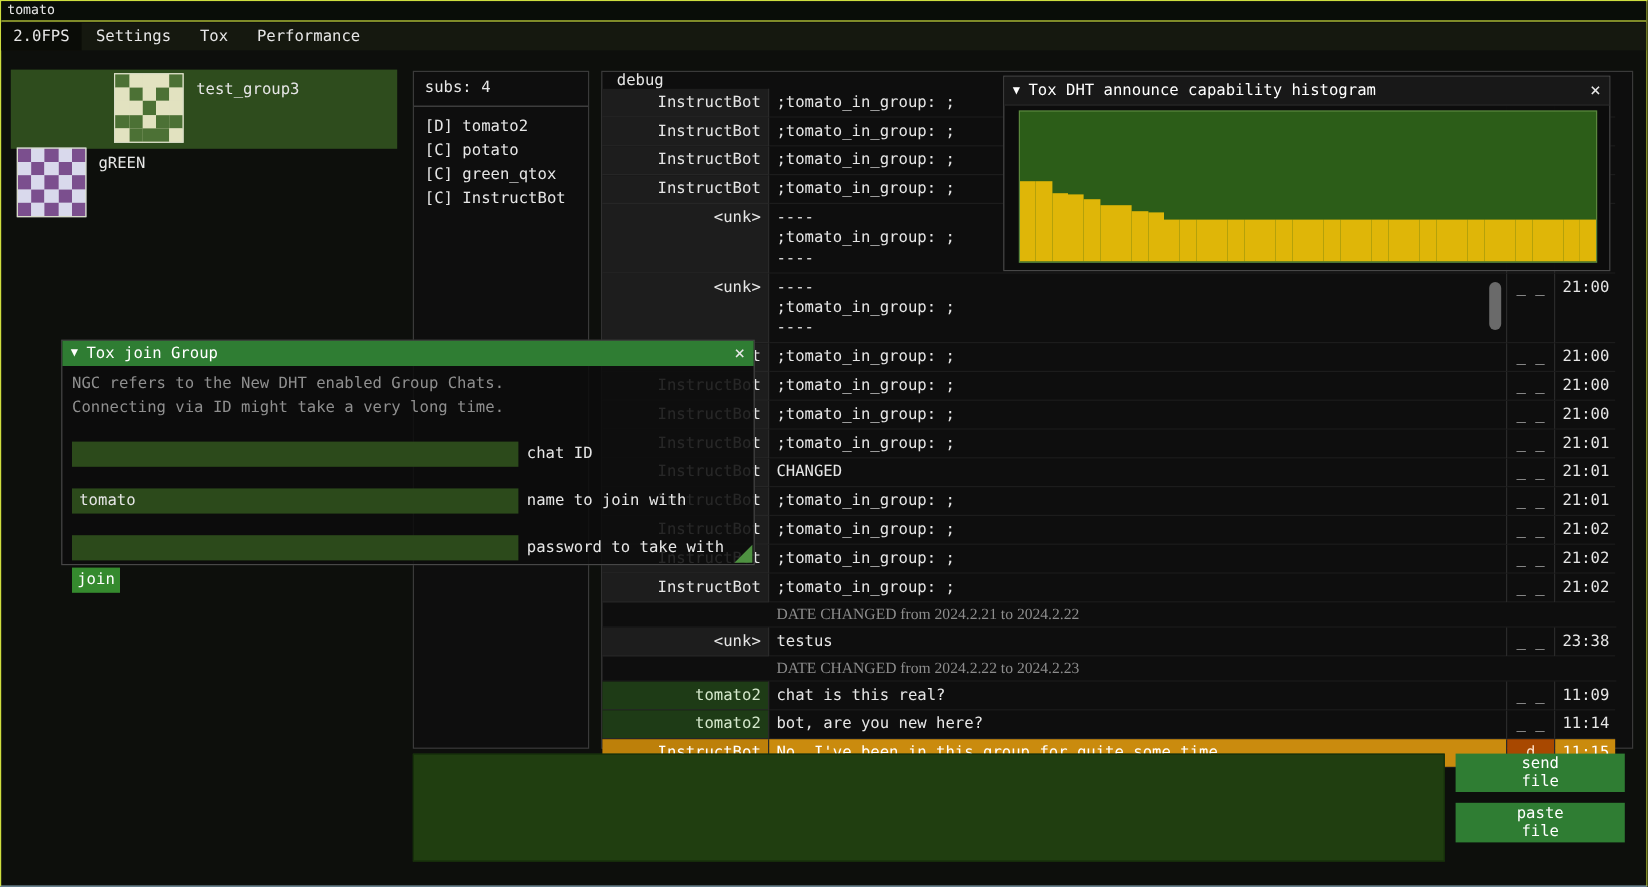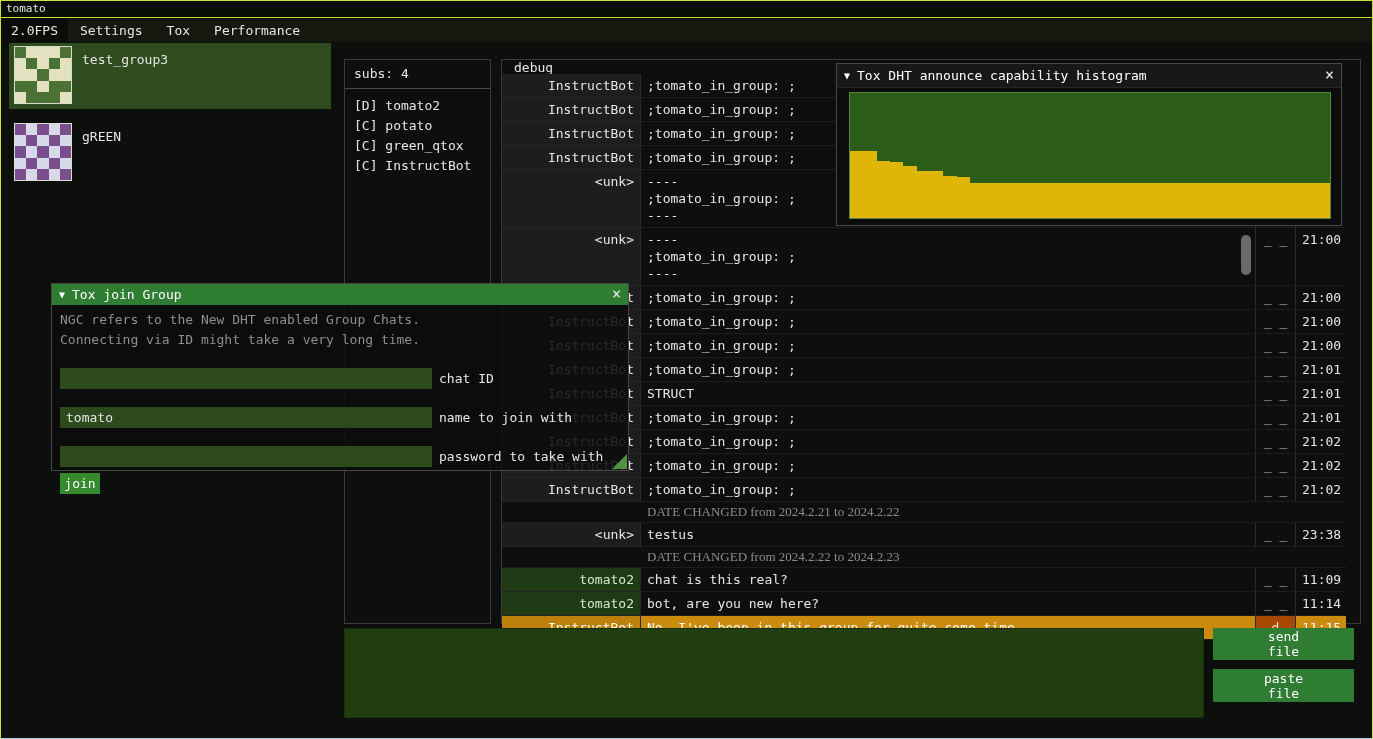--- a/index.html
+++ b/index.html
@@ -16,21 +16,21 @@
 
   .menubar { position:absolute; left:0; top:18px; width:100%; height:23px;
              background:#15180f; display:flex; align-items:stretch; }
   .fps { background:#0a0c07; padding:4px 10px; display:flex; align-items:center; }
   .menu-items { display:flex; }
   .menu-item { padding:0 12px; display:flex; align-items:center; }
 
   
   .group-item { position:absolute; left:8px; width:322px; display:flex; }
   .group-item.selected { background:#2e4c1d; }
-  .group-item:nth-of-type(1) { top:42px; height:66px; }
+  .group-item:nth-of-type(1) { top:57px; height:66px;justify-content:center; }
   .group-item:nth-of-type(2) { top:119px; height:60px; }
   .avatar { width:58px; height:58px; margin:3px 0 0 5px; border:1px solid #d8dcc8;
             display:grid; grid-template-columns:repeat(5,1fr); grid-template-rows:repeat(5,1fr); }
   .group-label { margin-left:10px; margin-top:9px; }
 
   
   .members { position:absolute; left:343px; top:58px; width:147px; height:565px;
              border:1px solid #3a3a3a; padding:5px 9px; background:#0e0e0e; }
   .members .panel-title { line-height:18px; }
   .members .sep { border-top:1px solid #4a4a4a; margin:5px -9px 7px; }
@@ -247,21 +247,21 @@
           <div class="cell cell-time">21:00</div>
         </div>
         <div class="chat-row row-normal">
           <div class="cell cell-name">InstructBot</div>
           <div class="cell cell-msg">;tomato_in_group: ;</div>
           <div class="cell cell-flags">_ _</div>
           <div class="cell cell-time">21:01</div>
         </div>
         <div class="chat-row row-normal">
           <div class="cell cell-name">InstructBot</div>
-          <div class="cell cell-msg">STRUCT</div>
+          <div class="cell cell-msg">CHANGED</div>
           <div class="cell cell-flags">_ _</div>
           <div class="cell cell-time">21:01</div>
         </div>
         <div class="chat-row row-normal">
           <div class="cell cell-name">InstructBot</div>
           <div class="cell cell-msg">;tomato_in_group: ;</div>
           <div class="cell cell-flags">_ _</div>
           <div class="cell cell-time">21:01</div>
         </div>
         <div class="chat-row row-normal">

